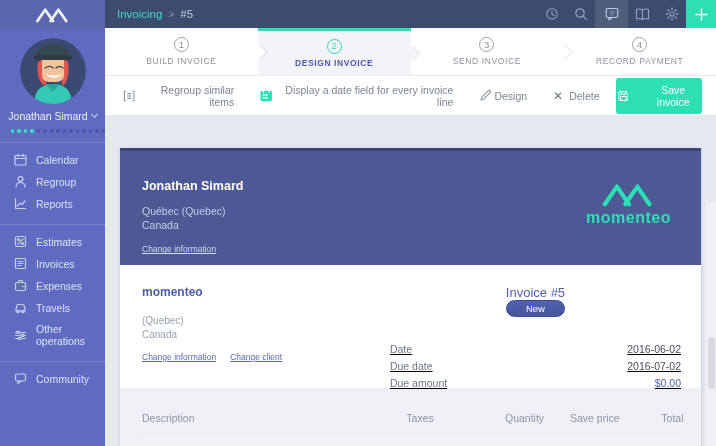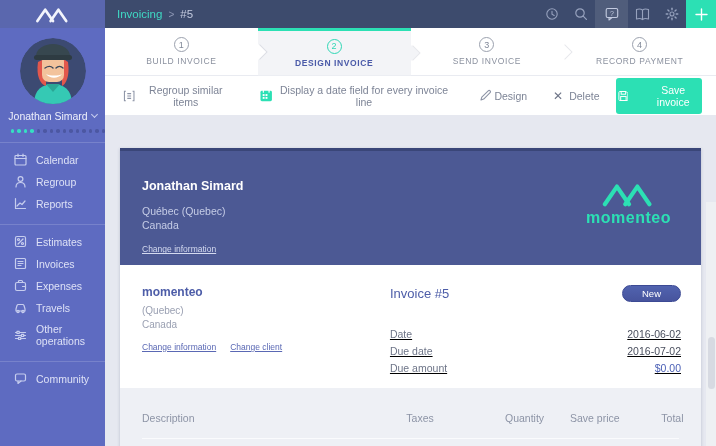--- a/index.html
+++ b/index.html
@@ -45,45 +45,45 @@
   .step .num { width:15px; height:15px; border-radius:50%; border:1px solid #9ba1ae; color:#8088 98; color:#808898; font-size:9px; display:flex; align-items:center; justify-content:center; }
   .step .lbl { font-size:8.5px; letter-spacing:0.6px; color:#8b919f; }
   .step.active { background:#f3f4f7; border-top:3px solid #2ce0b4; border-bottom:1px solid #eceef3; }
   .step.active .num { border-color:#2fd7b5; color:#2fd7b5; }
   .step.active .lbl { color:#4a5aa8; font-weight:bold; }
   .step .chev { position:absolute; right:-6px; top:50%; width:11px; height:11px; transform:translateY(-50%) rotate(45deg); background:#fff; z-index:2; box-shadow:1px -1px 0 rgba(120,128,150,0.18); }
   .step.active .chev { background:#f3f4f7; }
 
   
   .toolbar { position:absolute; top:48px; left:0; right:0; height:39px; background:#fff; display:flex; align-items:center; padding:0 14px 0 18px; }
-  .tool-btn { display:flex; align-items:center; gap:2px; background:none; border:none; color:#7d8496; font-size:10.5px; cursor:pointer; margin-right:26px; font-family:inherit; }
+  .tool-btn { display:flex; align-items:center; gap:2px; background:none; border:none; color:#7d8496; font-size:10.5px; cursor:pointer; margin-right:26px; font-family:inherit;text-align:right; }
   .tool-btn svg { display:block; }
   .toolbar-right { margin-left:auto; display:flex; align-items:center; gap:16px; }
   .delete-btn { display:flex; align-items:center; gap:6px; background:none; border:none; color:#7d8496; font-size:10.5px; cursor:pointer; font-family:inherit; }
   .delete-x { font-size:12px; color:#6e7588; }
   .save-btn { display:flex; align-items:center; gap:18px; background:#2ce0b4; border:none; border-radius:3px; color:#fff; font-size:10.5px; padding:6px 2px; cursor:pointer; font-family:inherit; }
 
   
   .work { position:absolute; top:87px; left:0; right:0; bottom:0; background:#e6e8f0; overflow:hidden; }
   .invoice-card { position:absolute; left:15px; top:33px; width:581px; border-top:3px solid #3a4678; box-shadow:0 1px 3px rgba(60,70,110,0.25); }
   .inv-header { background:#4c5994; height:114px; display:flex; justify-content:space-between; padding:16px 30px 0 22px; }
   .inv-name { color:#fff; font-weight:bold; font-size:12.5px; margin-top:12px; }
   .inv-addr { color:#c5cce6; font-size:10.5px; line-height:1.3; margin-top:12px; }
   .inv-change { display:inline-block; color:#d4daf0; font-size:8.5px; text-decoration:underline; margin-top:12px; cursor:pointer; }
   .brand { display:flex; flex-direction:column; align-items:center; margin-top:14px; }
   .brand-text { color:#2ce0b4; font-size:16px; font-weight:bold; letter-spacing:0.5px; margin-top:2px; }
 
   .inv-body { background:#fff; height:123px; display:flex; padding:20px 20px 0 22px; }
   .body-left { width:46%; }
   .company { color:#4d5da8; font-weight:bold; font-size:12px; }
-  .body-addr { color:#9aa0b2; font-size:10px; line-height:1.35; margin-top:5px; }
+  .body-addr { color:#9aa0b2; font-size:10px; line-height:1.35; margin-top:15px; }
   .body-links { margin-top:11px; display:flex; gap:14px; }
   .small-link { color:#5a68b4; font-size:8.5px; text-decoration:underline; cursor:pointer; }
   .body-right { flex:1; }
-  .title-row { display:flex; align-items:center; justify-content:space-between; }
+  .title-row { display:flex; align-items:center; justify-content:space-between;flex-direction:column; }
   .inv-title { color:#4d5da8; font-size:13px; }
   .badge { background:linear-gradient(#5163af,#47549d); border:1px solid #3c4a94; border-radius:9px; color:#fff; font-size:9.5px; padding:2px 19px; }
   .fields { margin-top:23px;text-decoration:underline; }
   .field-row { display:flex; justify-content:space-between; font-size:10.5px; padding:2.5px 0; }
   .f-label { color:#6e7588; }
   .f-value { color:#4a4f5e; }
   .f-value.amount { color:#4a5fb5;padding-left:41px; }
 
   .inv-table { background:#eef0f5; height:100px; padding-top:24px; }
   .tbl-head { display:flex; font-size:10.5px; color:#8d94a6; }

